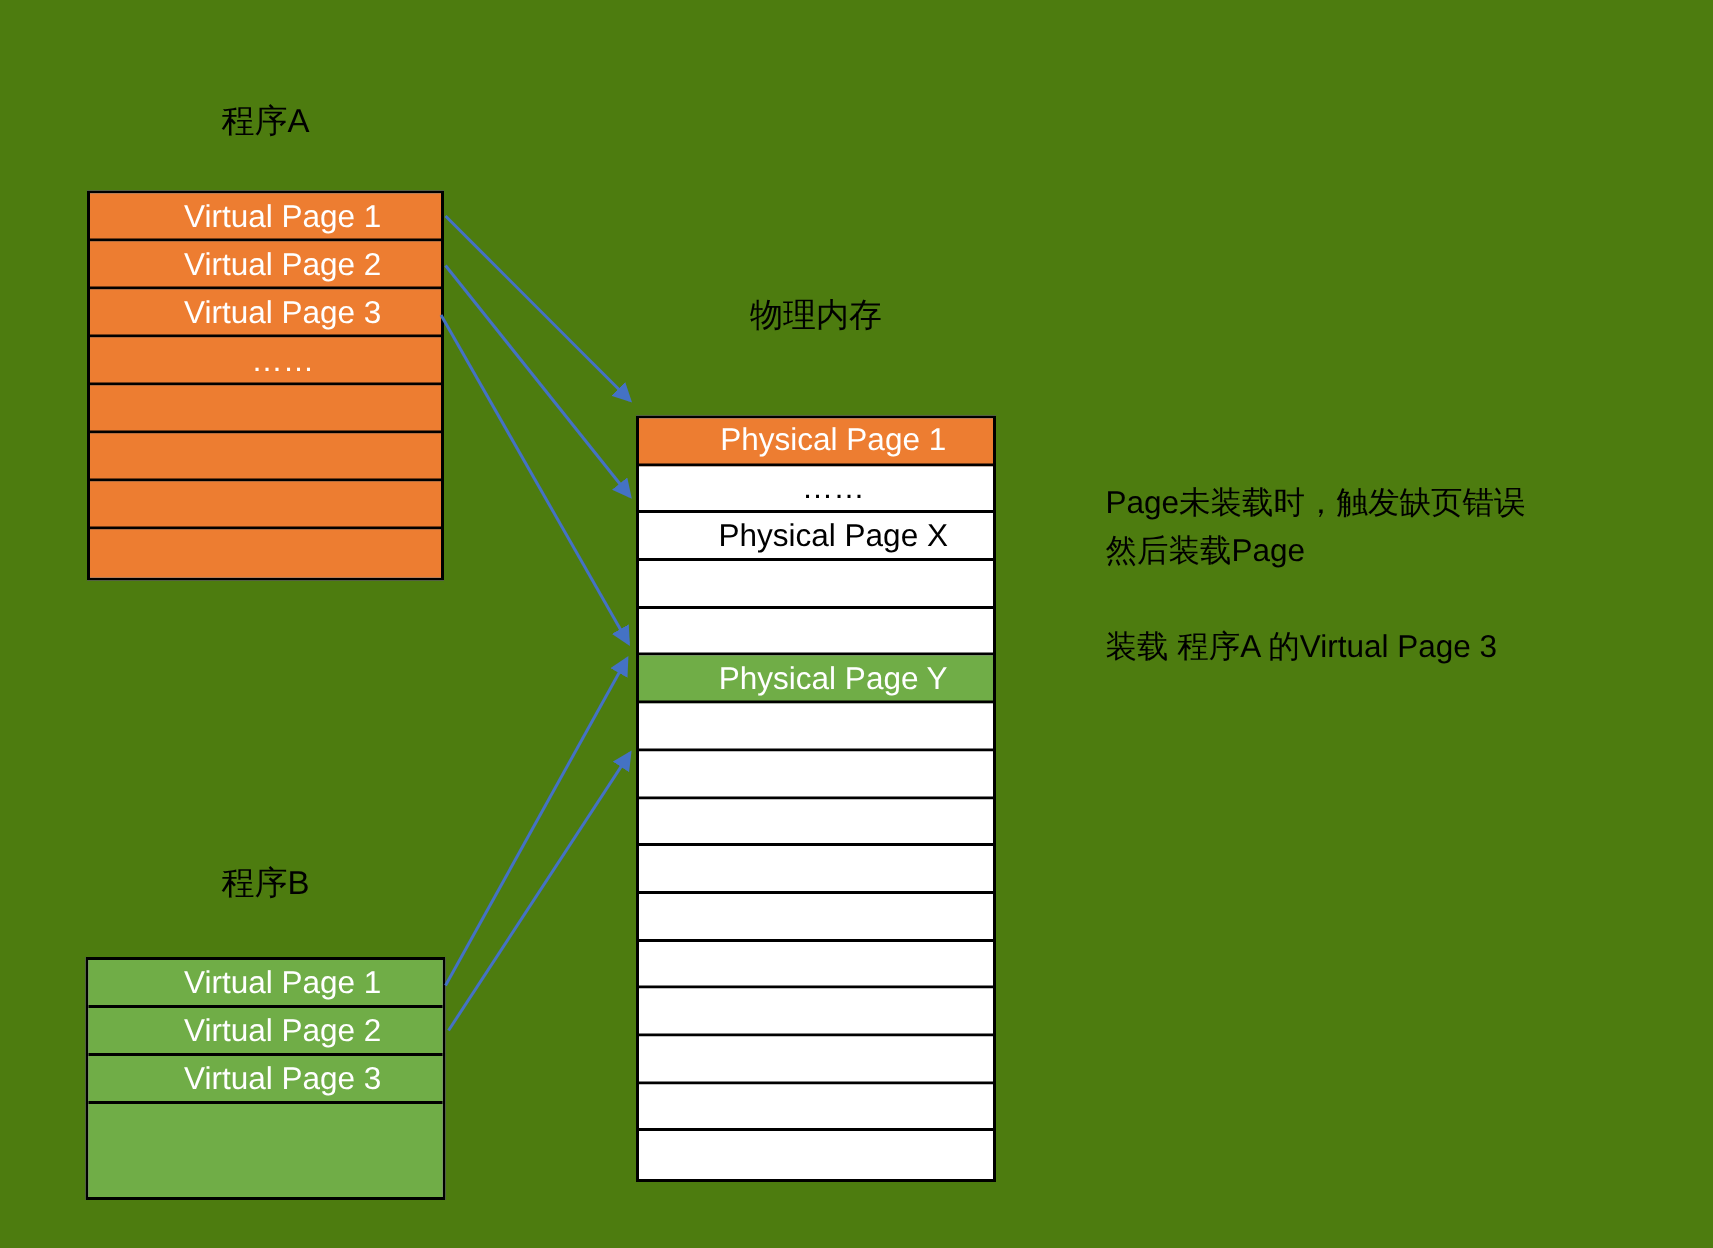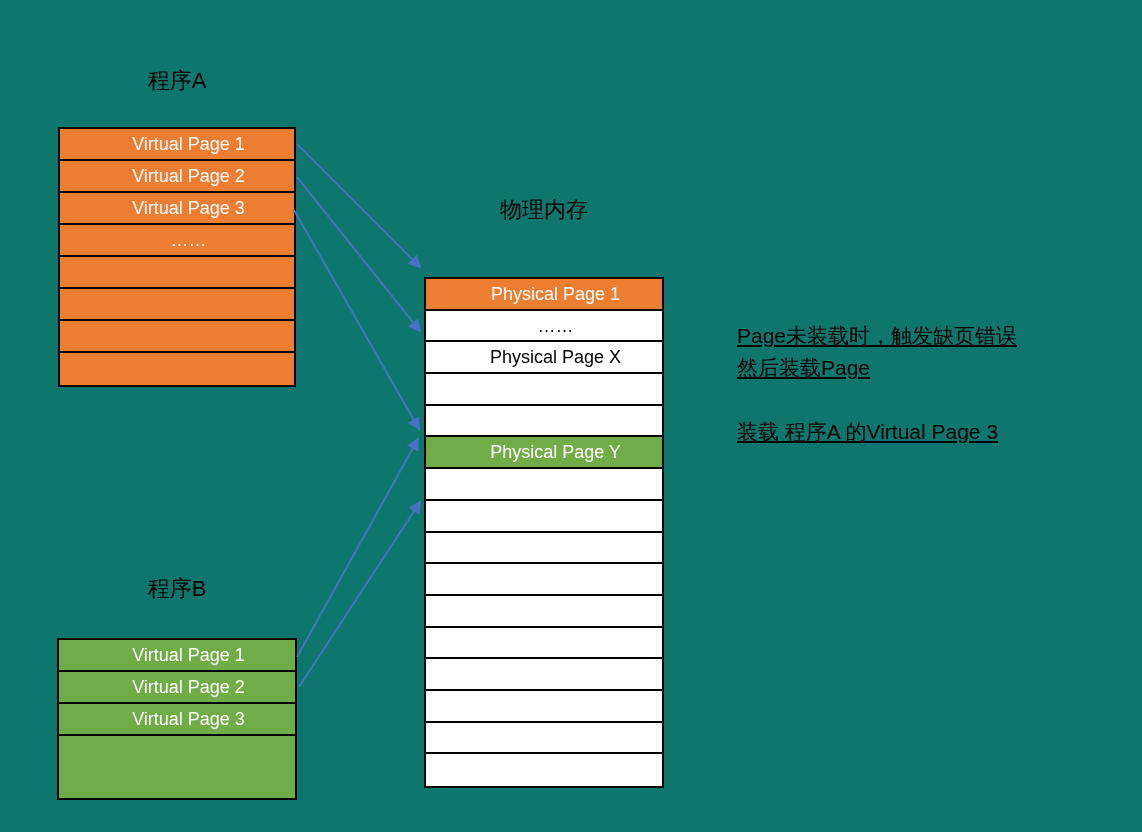--- a/index.html
+++ b/index.html
@@ -4,21 +4,21 @@
 <style>
   html, body {
     margin: 0;
     padding: 0;
     background: #ffffff;
   }
   .canvas {
     position: relative;
     width: 1142px;
     height: 832px;
-    background: #0f766e;
+    background: #4d7c0f;
     font-family: "Liberation Sans", sans-serif;
     overflow: hidden;
   }
   .diagram-title {
     position: absolute;
     font-size: 22px;
     color: #000000;
     text-align: center;
     white-space: nowrap;
   }
@@ -28,41 +28,41 @@
     box-sizing: border-box;
     background: #ffffff;
   }
   .mem-row {
     box-sizing: border-box;
     height: 32px;
     border-bottom: 2px solid #000000;
     display: flex;
     align-items: center;
     justify-content: center;
-    font-size: 18px;
+    font-size: 21px;
     line-height: 1;
     overflow: hidden;
     padding-left: 23px;
   }
   .mem-row:last-child { border-bottom: none; }
   .physical .mem-row { height: 31.7px; }
   .row-tall { height: 62px; }
   .fill-orange { background: var(--orange, #ED7D31); color: #ffffff; }
   .fill-green  { background: var(--green, #70AD47); color: #ffffff; }
   .fill-white  { background: #ffffff; color: #000000; }
   .annotation {
     position: absolute;
     left: 737px;
     top: 320px;
     width: 360px;
     font-size: 21px;
     line-height: 32px;
     color: #000000;
   }
-  .annotation .para { margin: 0 0 32px 0; text-decoration: underline; }
+  .annotation .para { margin: 0 0 32px 0; }
   .arrow-layer {
     position: absolute;
     left: 0;
     top: 0;
     width: 1142px;
     height: 832px;
     pointer-events: none;
     z-index: 5;
   }
 </style>

